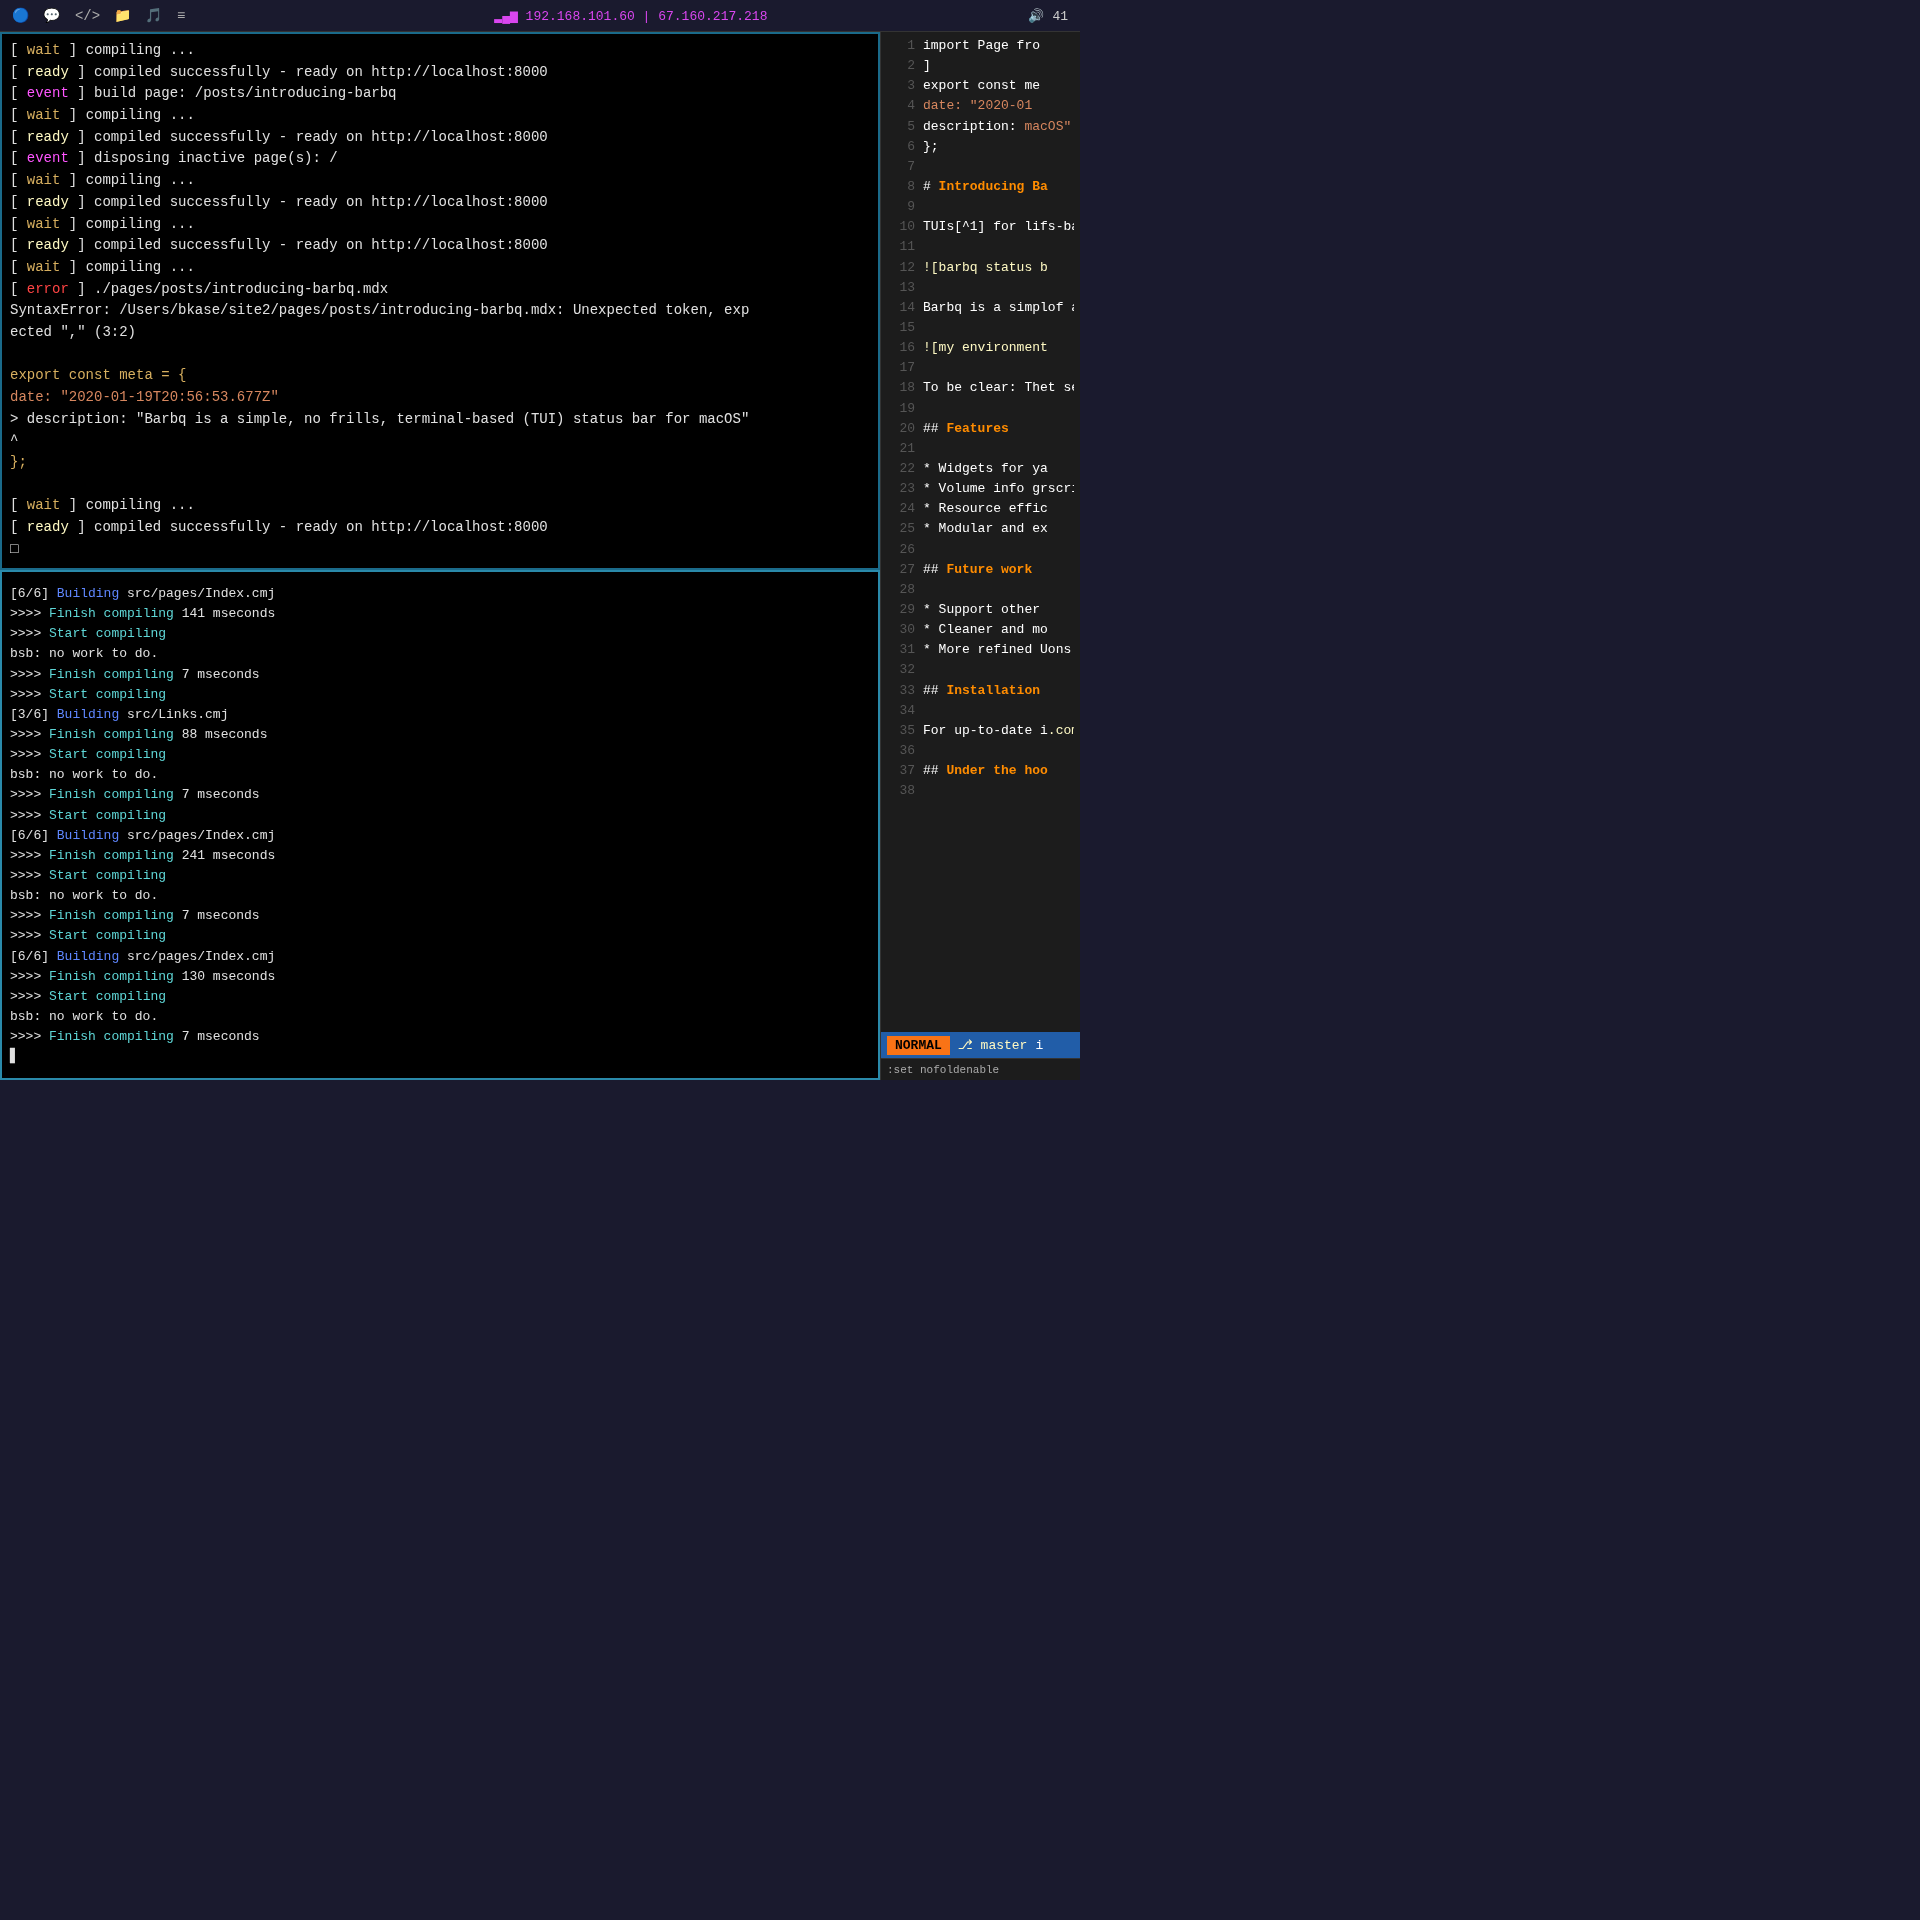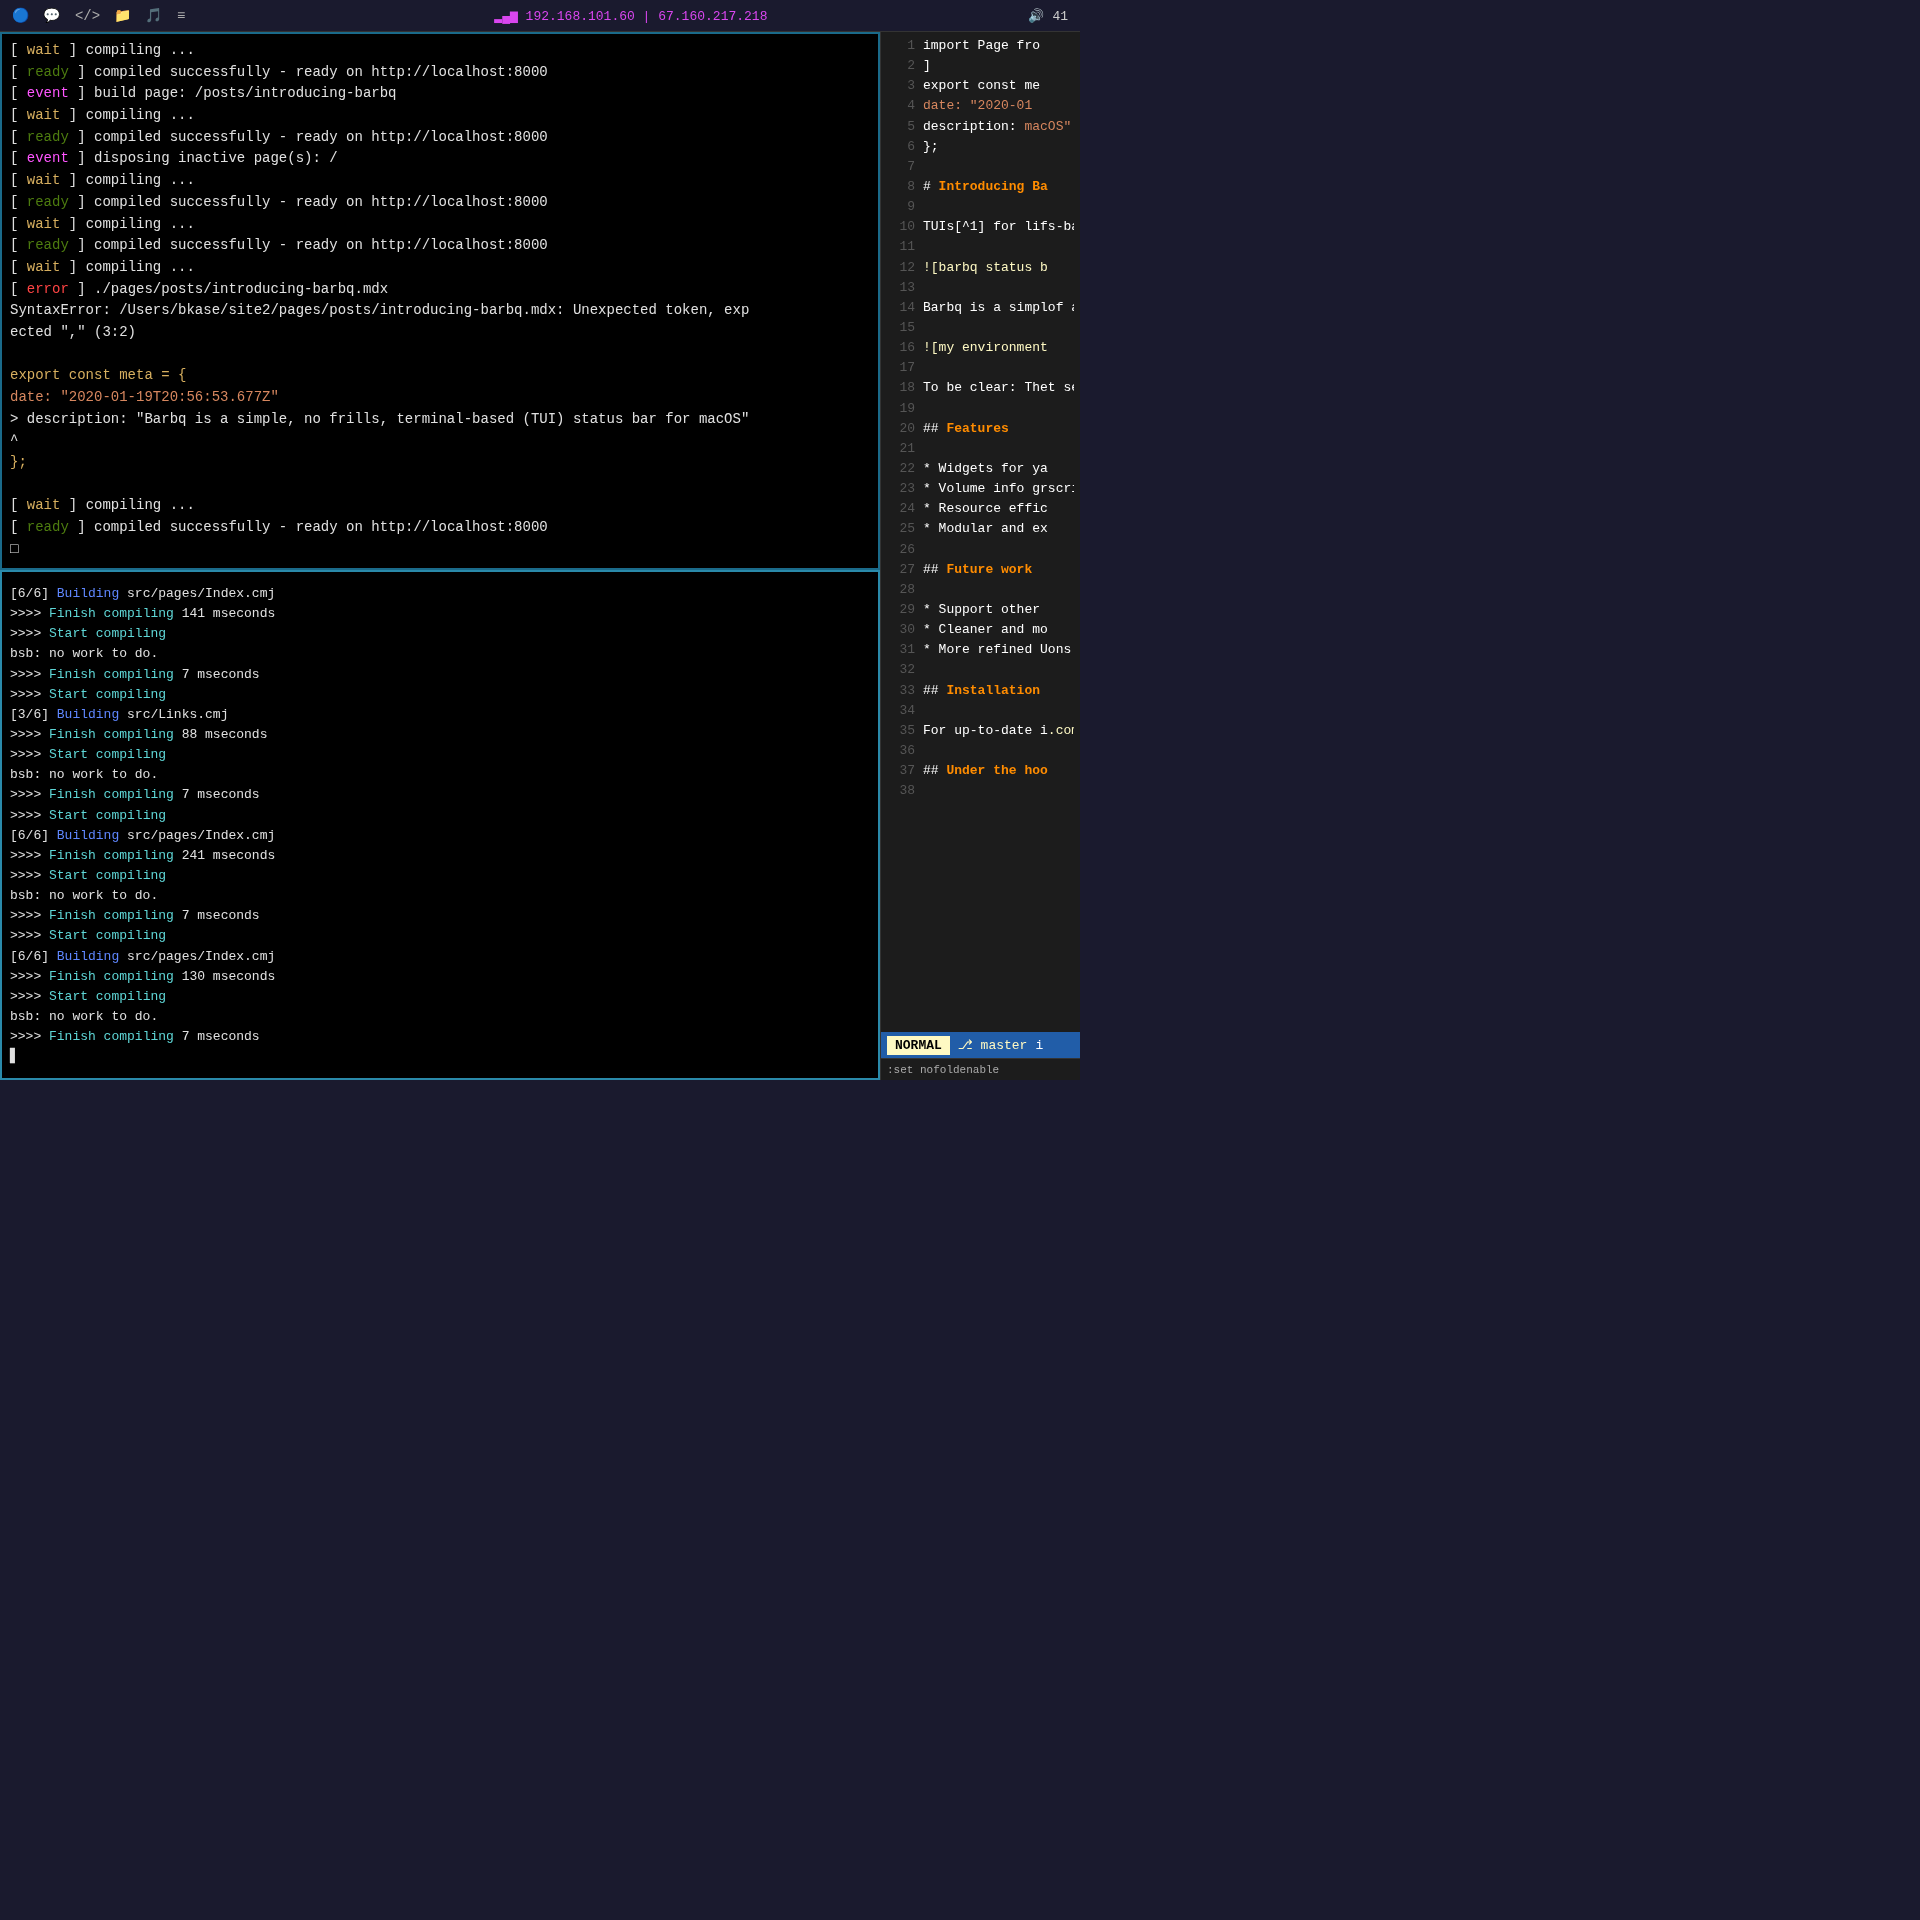--- a/index.html
+++ b/index.html
@@ -128,21 +128,21 @@
       background: #215da8;
       color: #fff;
       height: 26px;
       display: flex;
       align-items: center;
       padding: 0 6px;
       font-size: 13px;
       gap: 8px;
     }
     .status-normal {
-      background: #fef9c3;
+      background: #f97316;
       color: #000;
       padding: 2px 8px;
       font-weight: bold;
     }
     .status-branch {
       color: #fef9c3;
     }
 
     
     .cmd-line {
@@ -151,21 +151,21 @@
       height: 22px;
       display: flex;
       align-items: center;
       padding: 0 6px;
       font-size: 11px;
       border-top: 1px solid #333;
     }
 
     
     .c-white { color: #e0e0e0; }
-    .c-green { color: #4d7c0f; }
+    .c-green { color: #fef9c3; }
     .c-magenta { color: #ff55ff; }
     .c-red { color: #ff4444; }
     .c-yellow { color: #d7af5f; }
     .c-orange { color: #d7875f; }
 
     
     .ed-orange { color: #d7875f; }
     .ed-cyan { color: #fef9c3; }
     .ed-white { color: #ffffff; }
     .ed-bold-orange { color: #ff8c00; font-weight: bold; }

